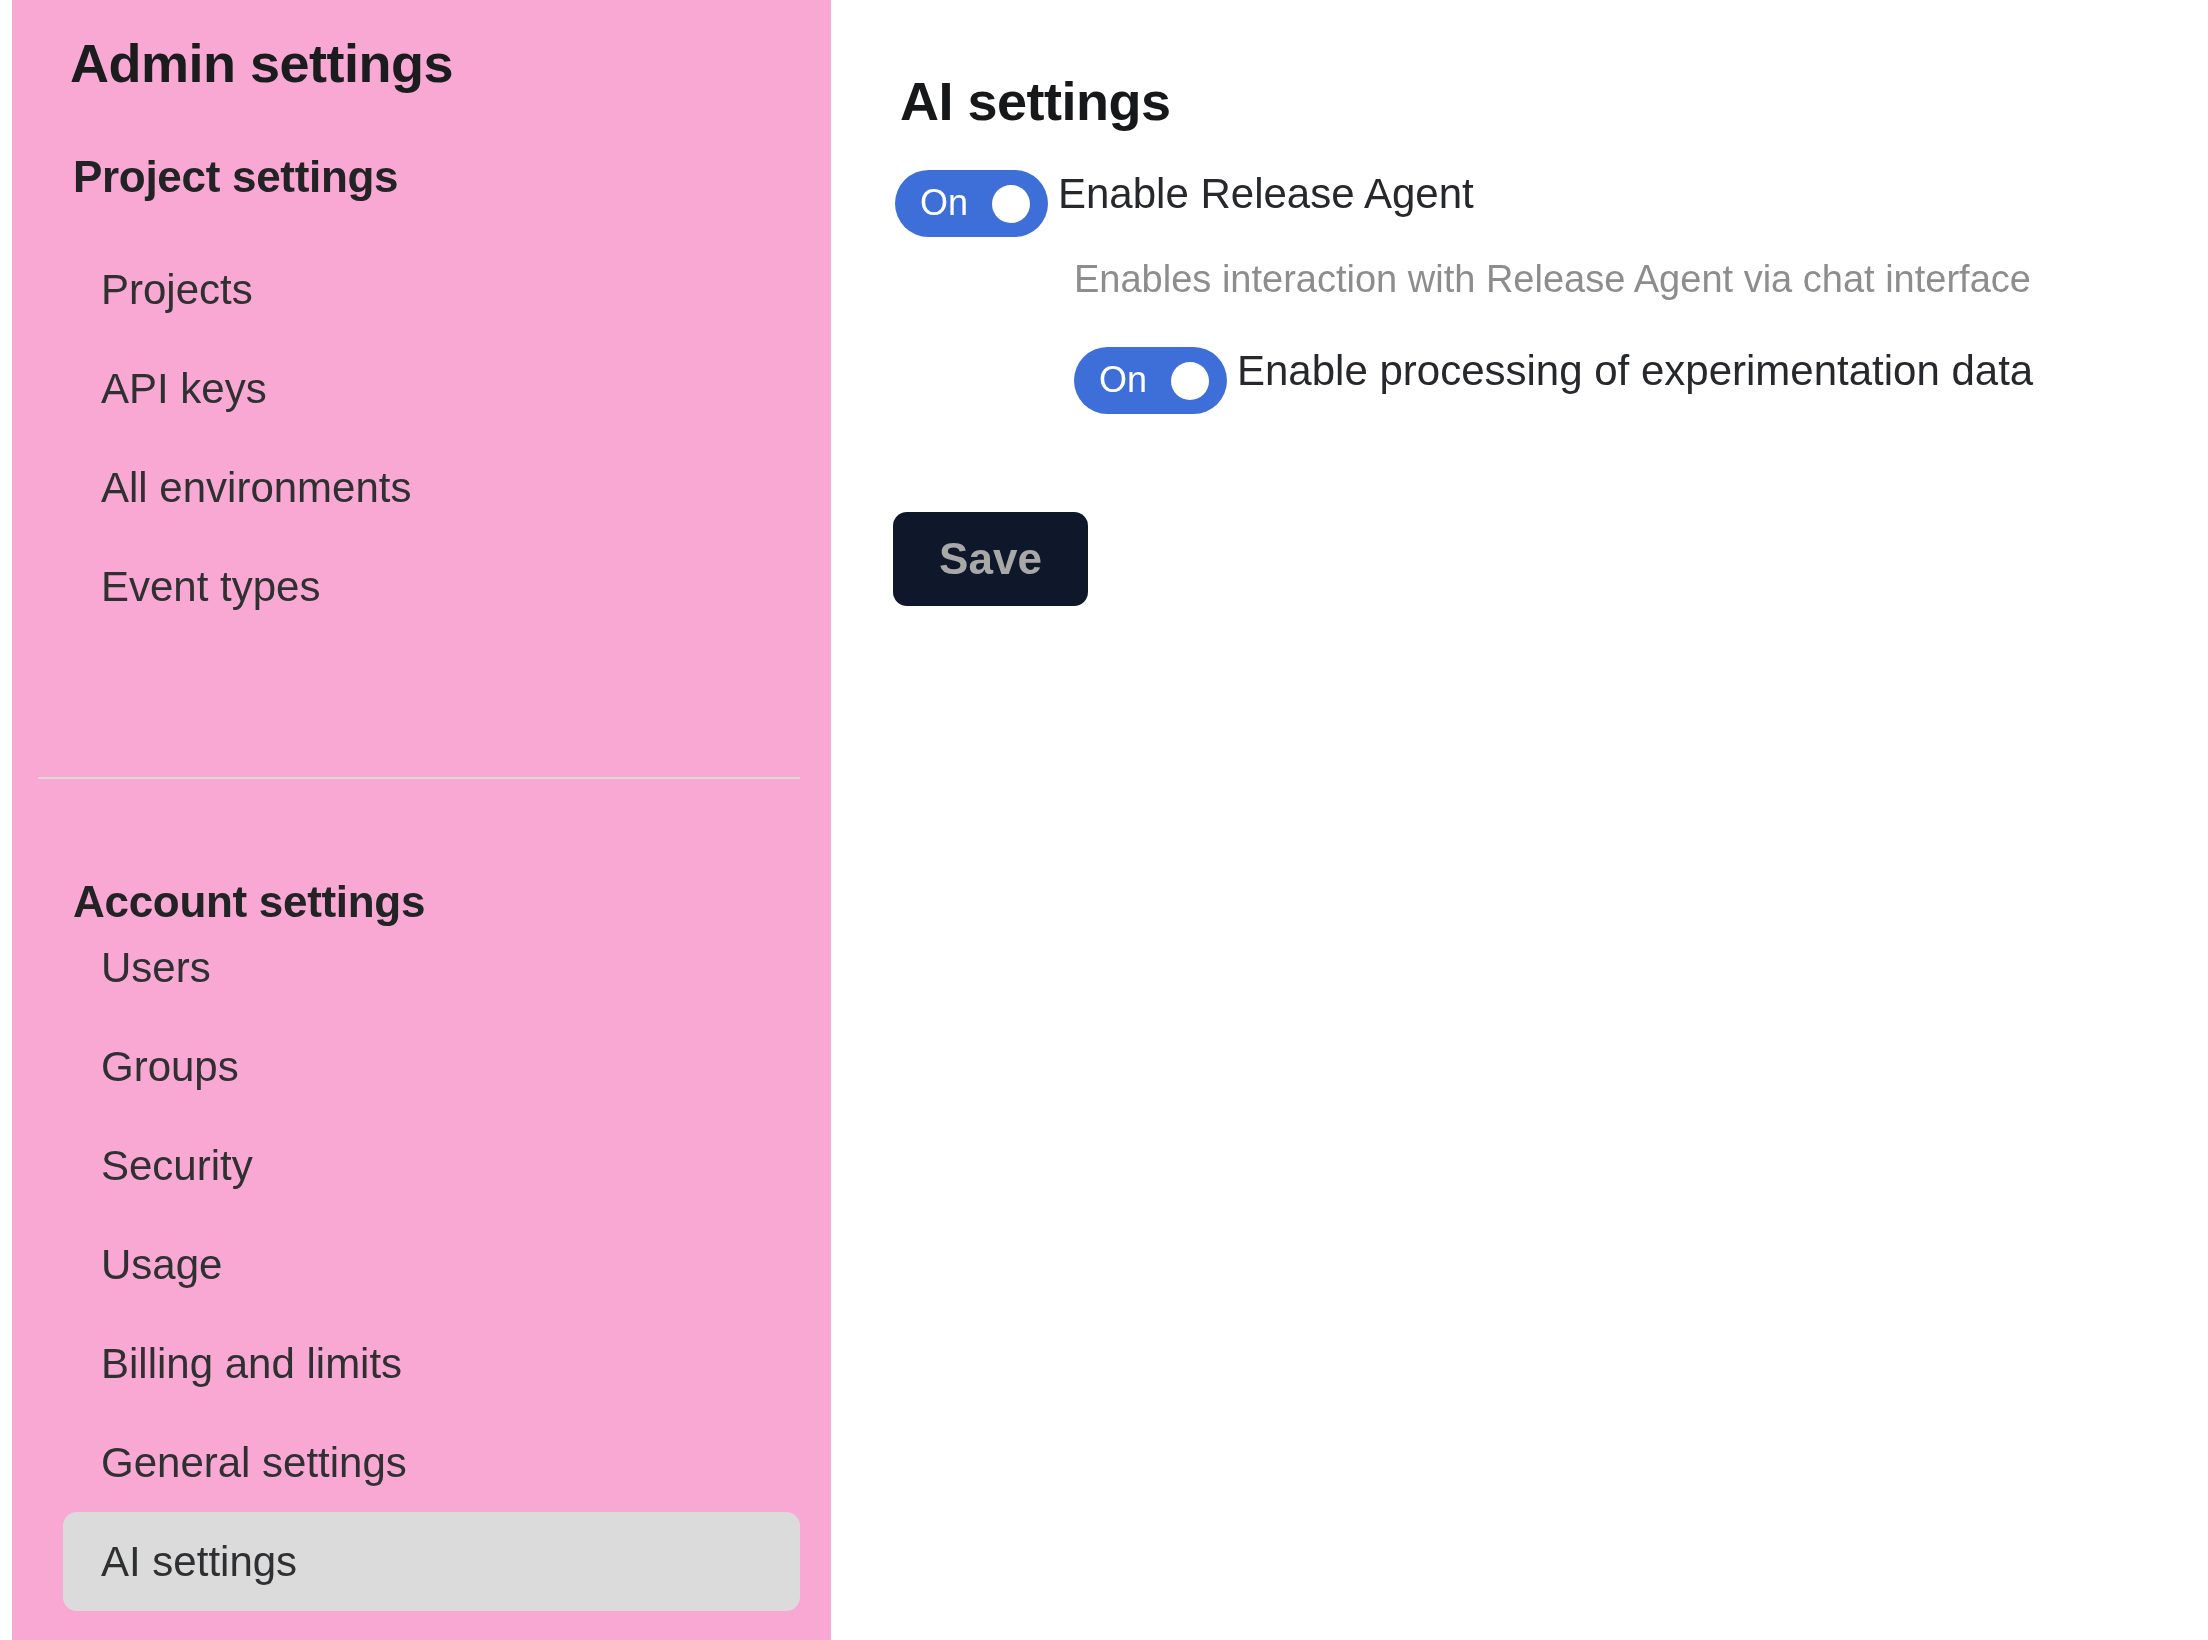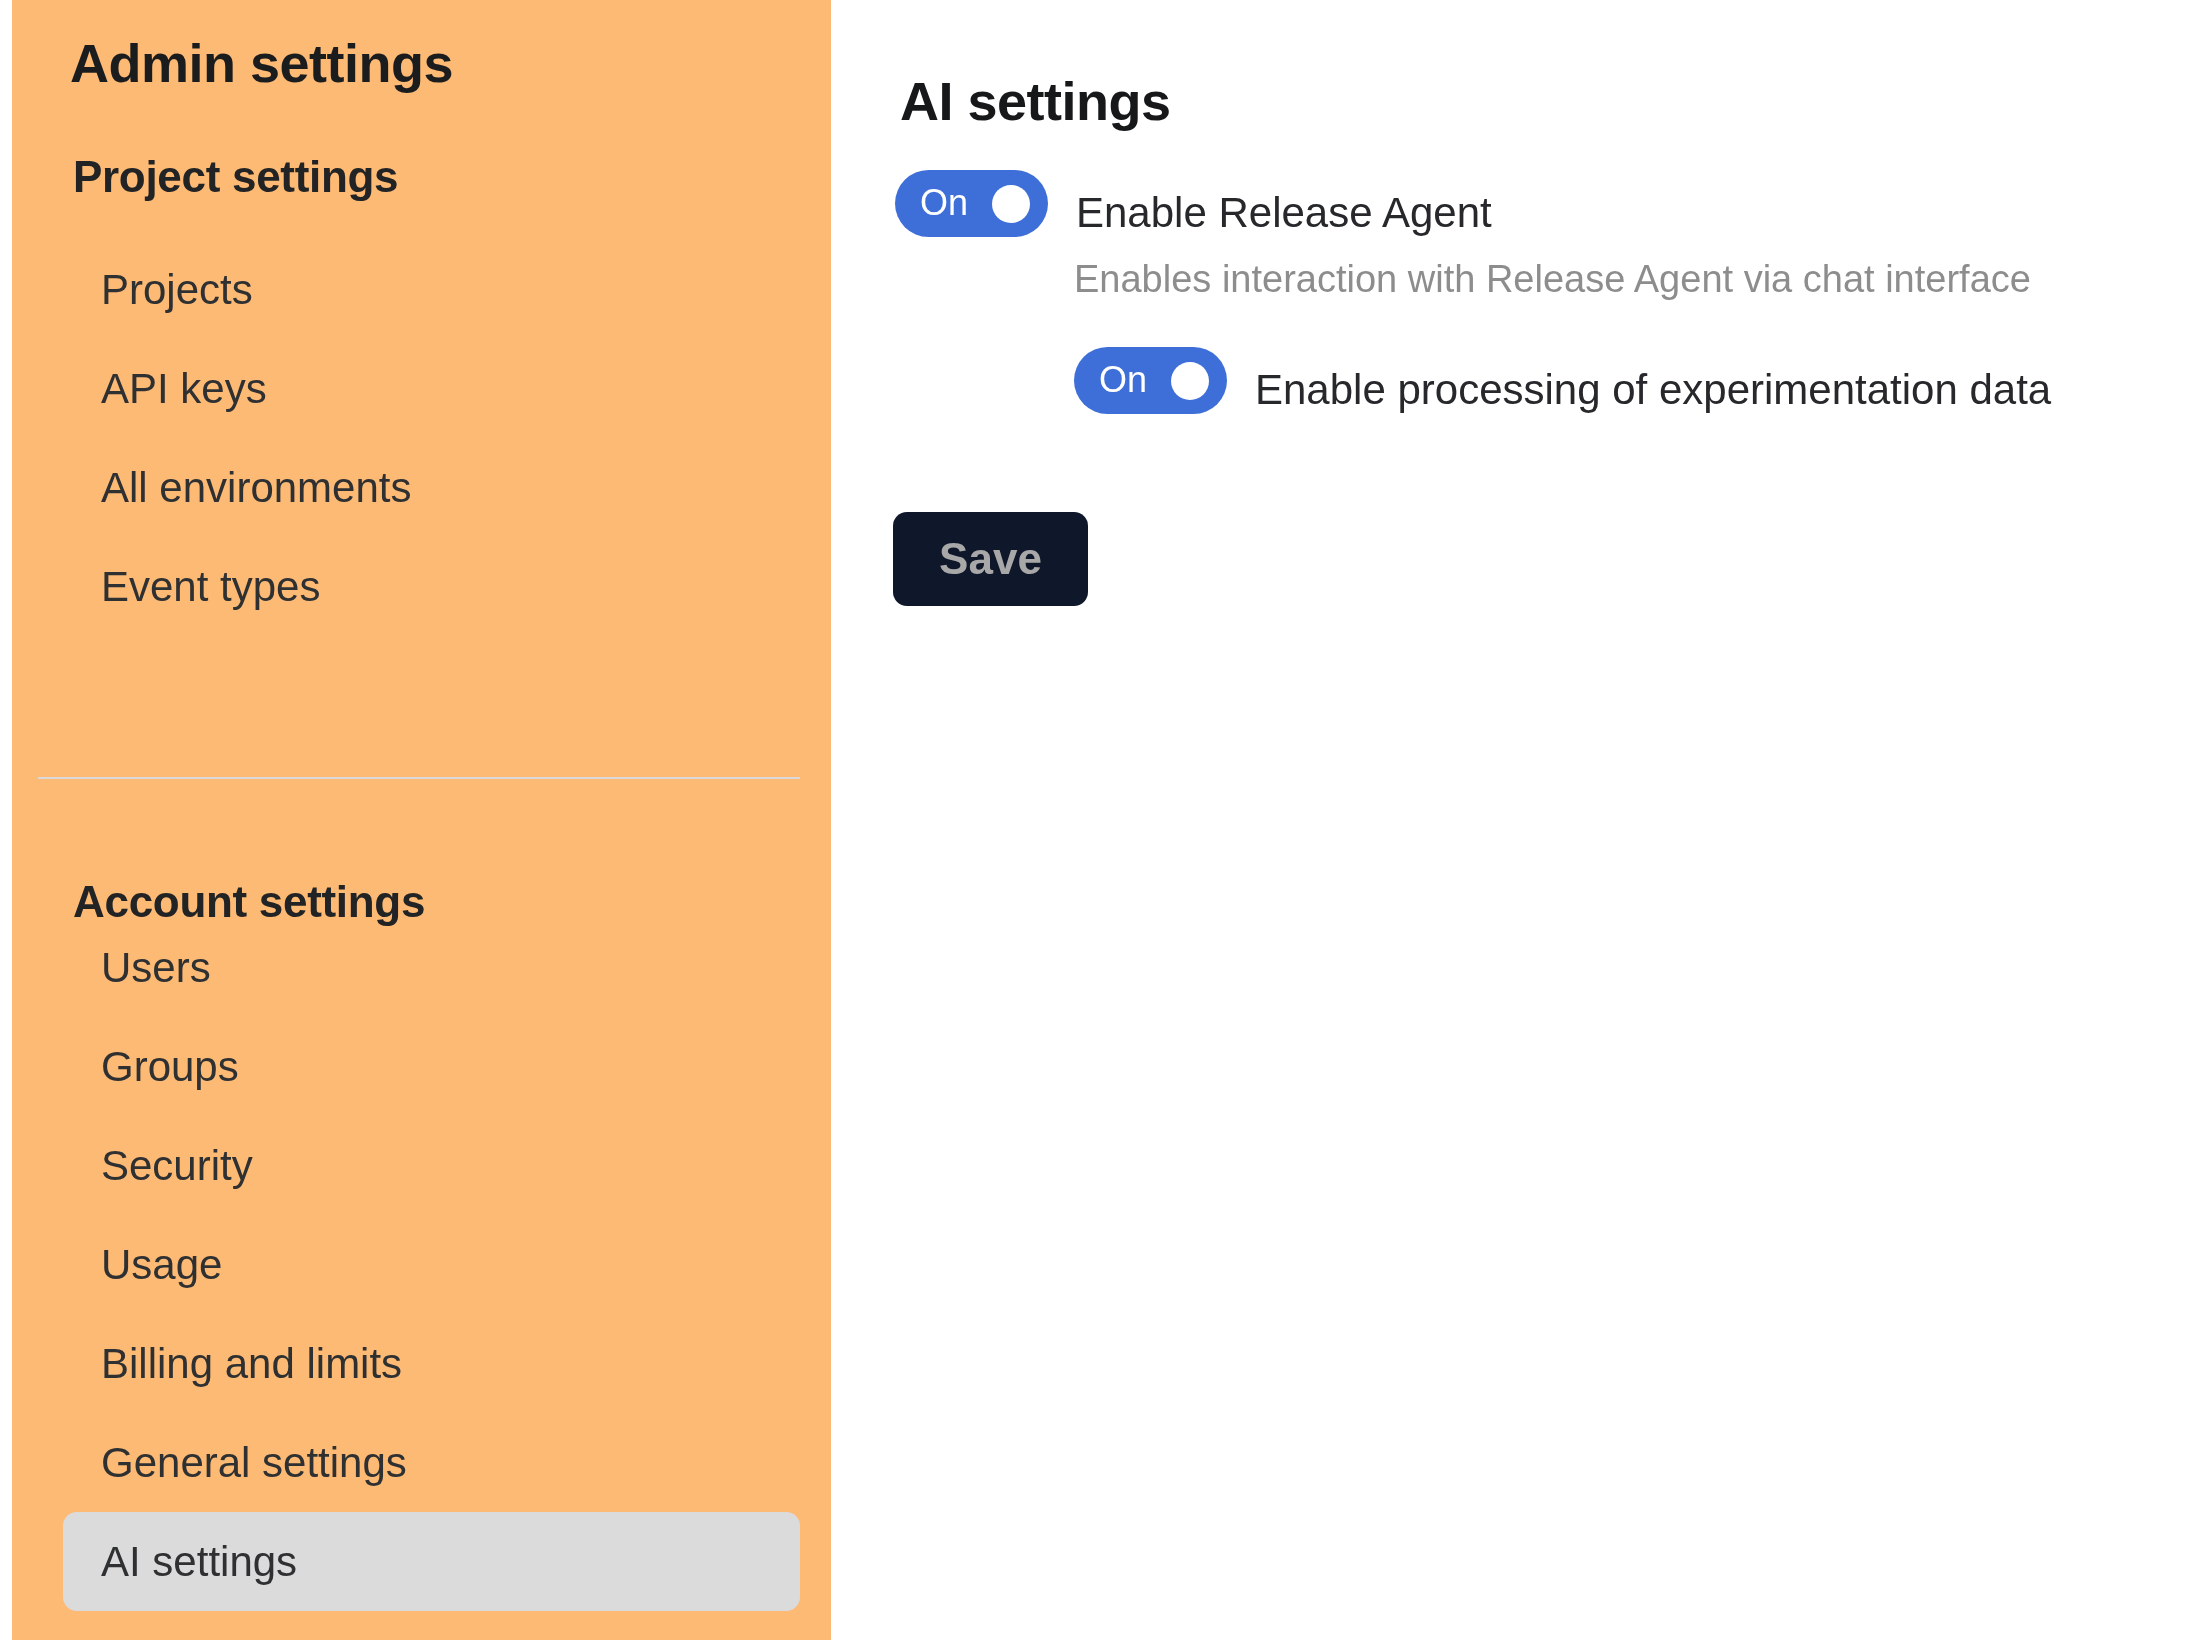--- a/index.html
+++ b/index.html
@@ -8,21 +8,21 @@
     font-family: "Liberation Sans", "DejaVu Sans", sans-serif;
     color: #232323;
     overflow: hidden;
   }
   .app { position: relative; width: 2208px; height: 1640px; background: #ffffff; }
 
   
   .sidebar {
     position: absolute; left: 12px; top: 0;
     width: 819px; height: 1640px;
-    background: #fdba74;
+    background: #f9a8d4;
   }
   .sidebar-title {
     position: absolute; left: 58px; top: 32px;
     font-size: 54px; line-height: 62px; font-weight: 700;
     color: #1b1c1e; letter-spacing: -0.5px;
   }
   .section-heading {
     position: absolute; left: 61px;
     font-size: 44px; line-height: 52px; font-weight: 700;
     color: #222325; letter-spacing: -0.3px;
@@ -46,21 +46,21 @@
   }
 
   
   .main { position: absolute; left: 831px; top: 0; width: 1377px; height: 1640px; background: #ffffff; }
   .page-title {
     position: absolute; left: 69px; top: 34px;
     font-size: 54px; line-height: 62px; font-weight: 700;
     color: #17181a; letter-spacing: -0.5px;
   }
   .toggle-row {
-    position: absolute; display: flex; align-items: flex-end; gap: 28px; height: 67px;
+    position: absolute; display: flex; align-items: flex-start; gap: 10px; height: 67px;
   }
   .toggle-row.r1 { left: 64px; top: 170px; }
   .toggle-row.r2 { left: 243px; top: 347px; }
   .toggle {
     position: relative; width: 153px; height: 67px; flex: 0 0 153px;
     border-radius: 34px; background: #3e6fd8; cursor: pointer;
   }
   .toggle-state {
     position: absolute; left: 25px; top: 50%; transform: translateY(-52%);
     color: #ffffff; font-size: 36px;

